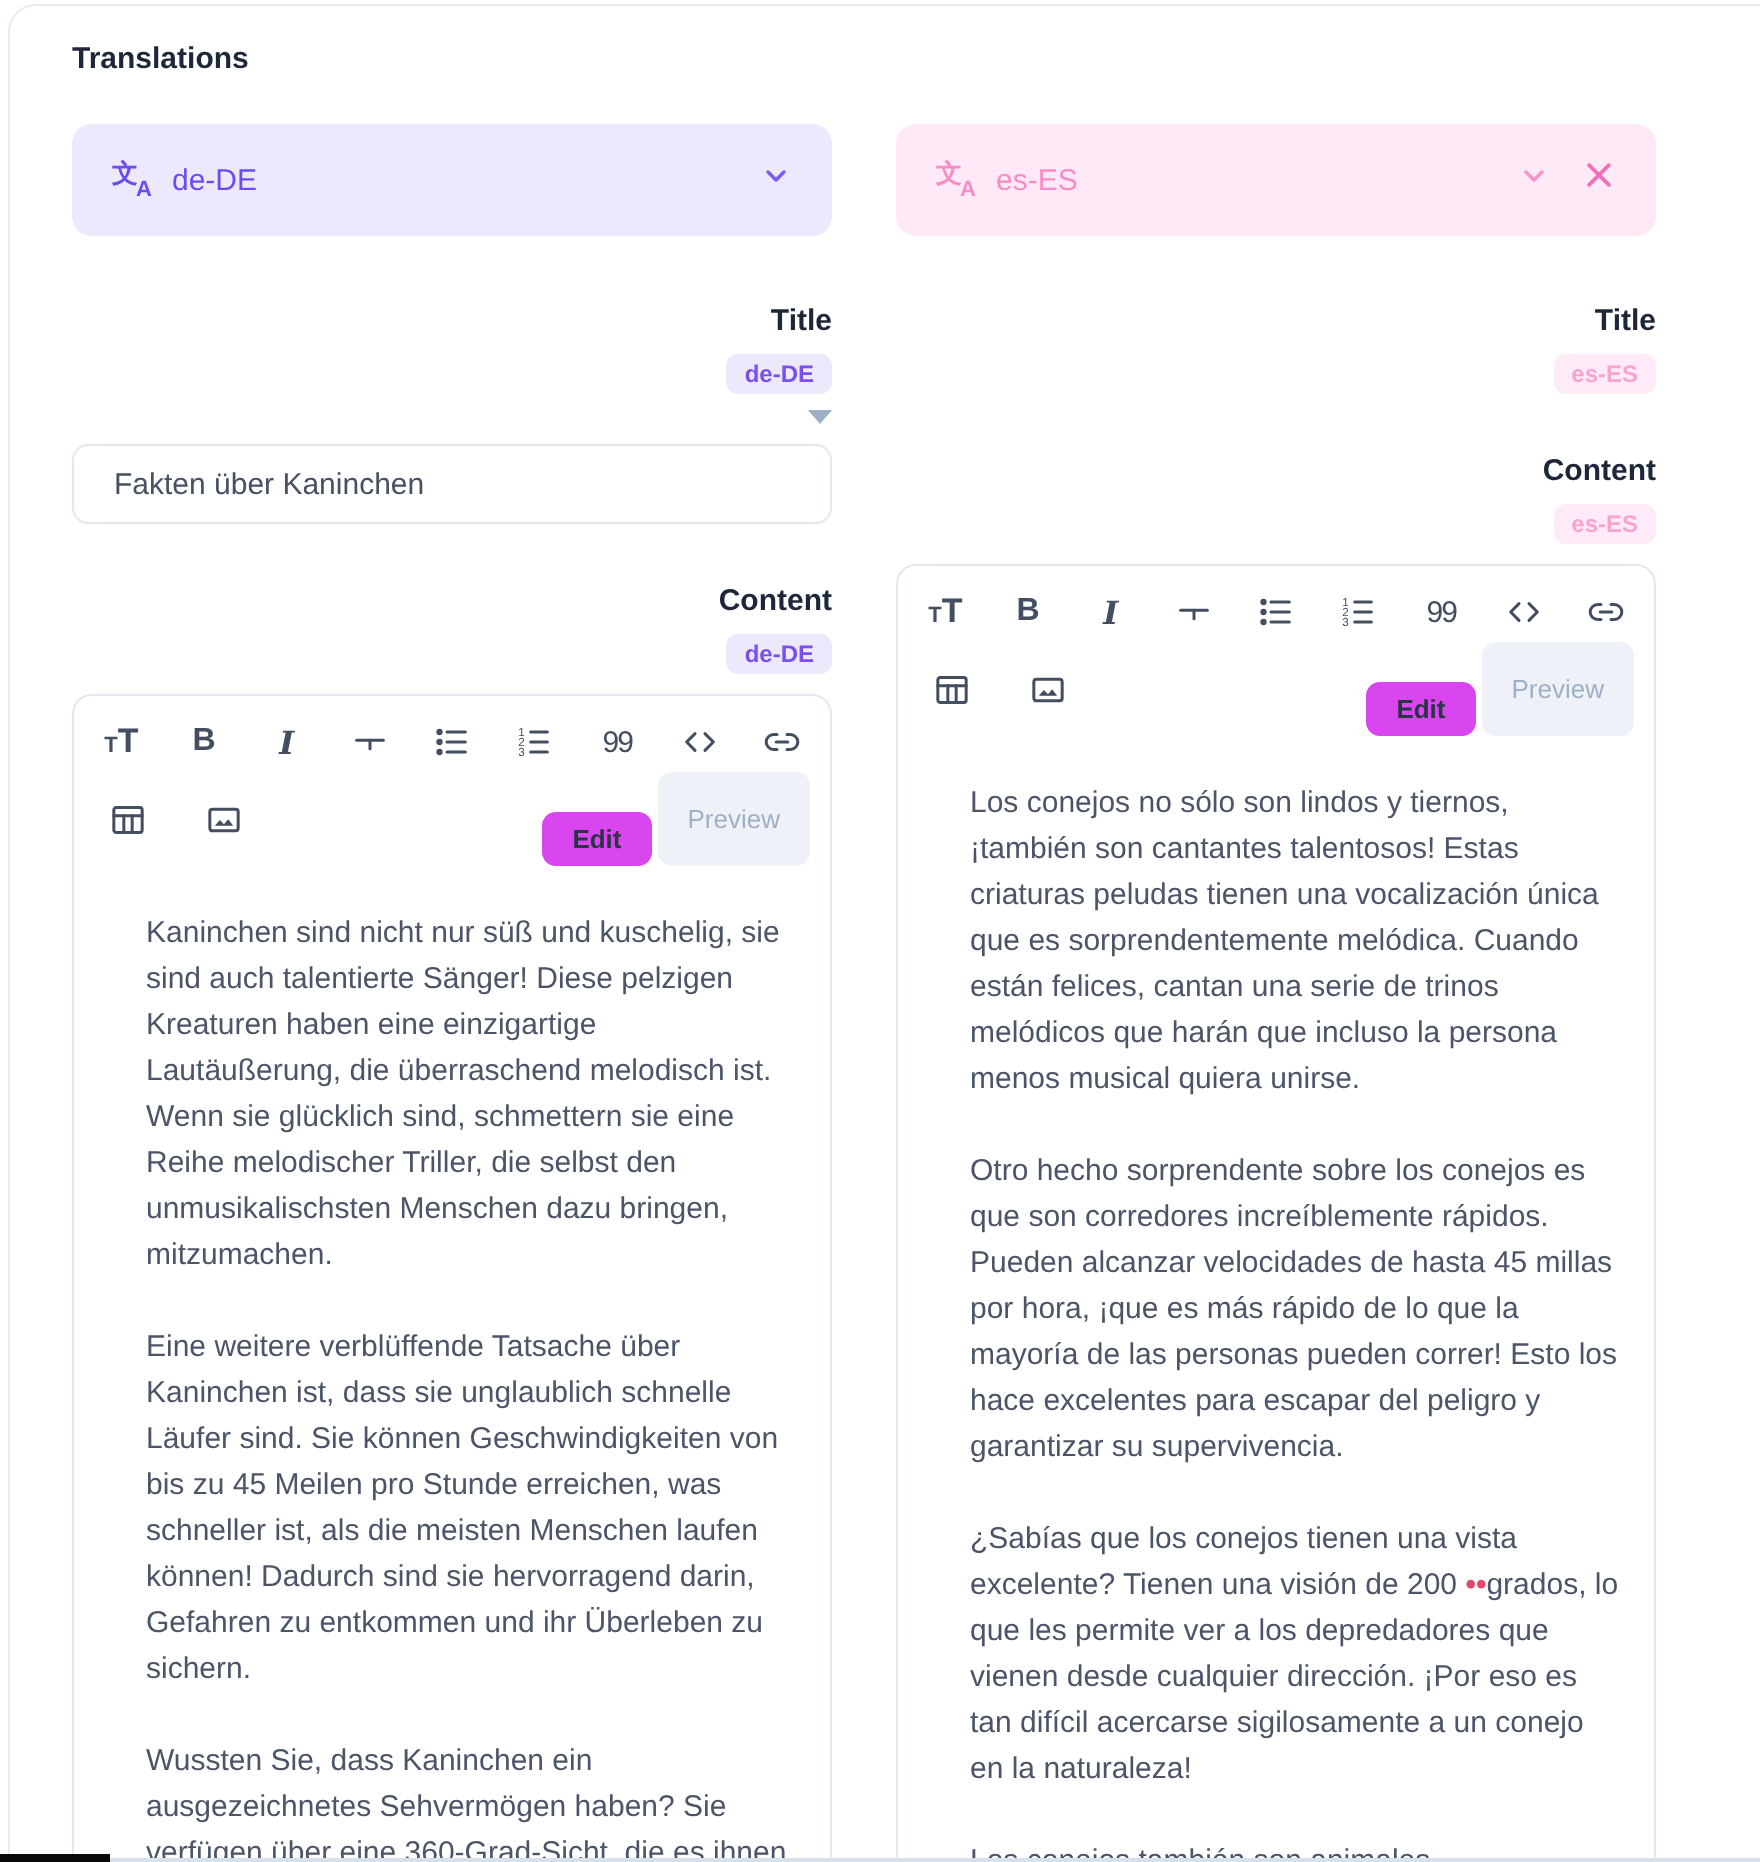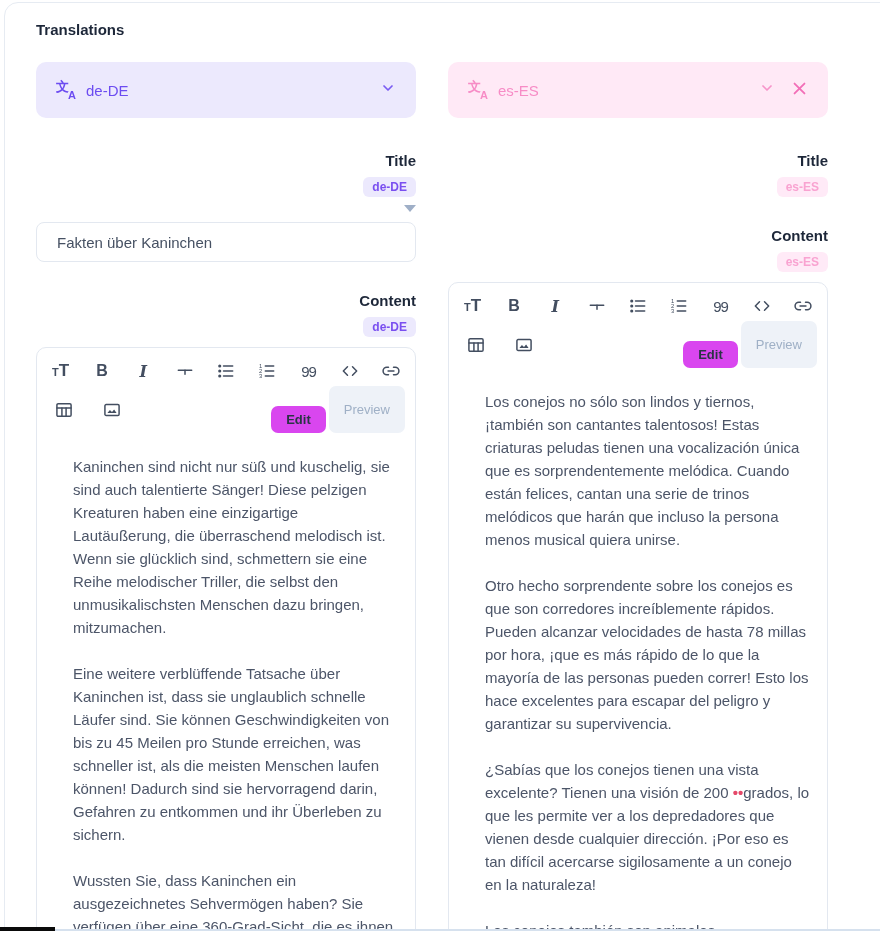--- a/index.html
+++ b/index.html
@@ -286,21 +286,21 @@
                   </svg>
                 </button>
               <span class="mode-btns">
                 <button class="mode-btn active">Edit</button>
                 <button class="mode-btn inactive">Preview</button>
               </span>
             </div>
           </div>
           <div class="editor-body">
             <p>Los conejos no sólo son lindos y tiernos, ¡también son cantantes talentosos! Estas criaturas peludas tienen una vocalización única que es sorprendentemente melódica. Cuando están felices, cantan una serie de trinos melódicos que harán que incluso la persona menos musical quiera unirse.</p>
-            <p>Otro hecho sorprendente sobre los conejos es que son corredores increíblemente rápidos. Pueden alcanzar velocidades de hasta 78 millas por hora, ¡que es más rápido de lo que la mayoría de las personas pueden correr! Esto los hace excelentes para escapar del peligro y garantizar su supervivencia.</p>
+            <p>Otro hecho sorprendente sobre los conejos es que son corredores increíblemente rápidos. Pueden alcanzar velocidades de hasta 45 millas por hora, ¡que es más rápido de lo que la mayoría de las personas pueden correr! Esto los hace excelentes para escapar del peligro y garantizar su supervivencia.</p>
             <p><span>¿Sabías que los conejos tienen una vista excelente? Tienen una visión de 200 </span><span class="dots">••</span><span>grados, lo que les permite ver a los depredadores que vienen desde cualquier dirección. ¡Por eso es tan difícil acercarse sigilosamente a un conejo en la naturaleza!</span></p>
             <p>Los conejos también son animales</p>
           </div>
         </div>
       </div>
     </div>
   </div>
 </div>
 
 <div class="bottom-line"></div>

